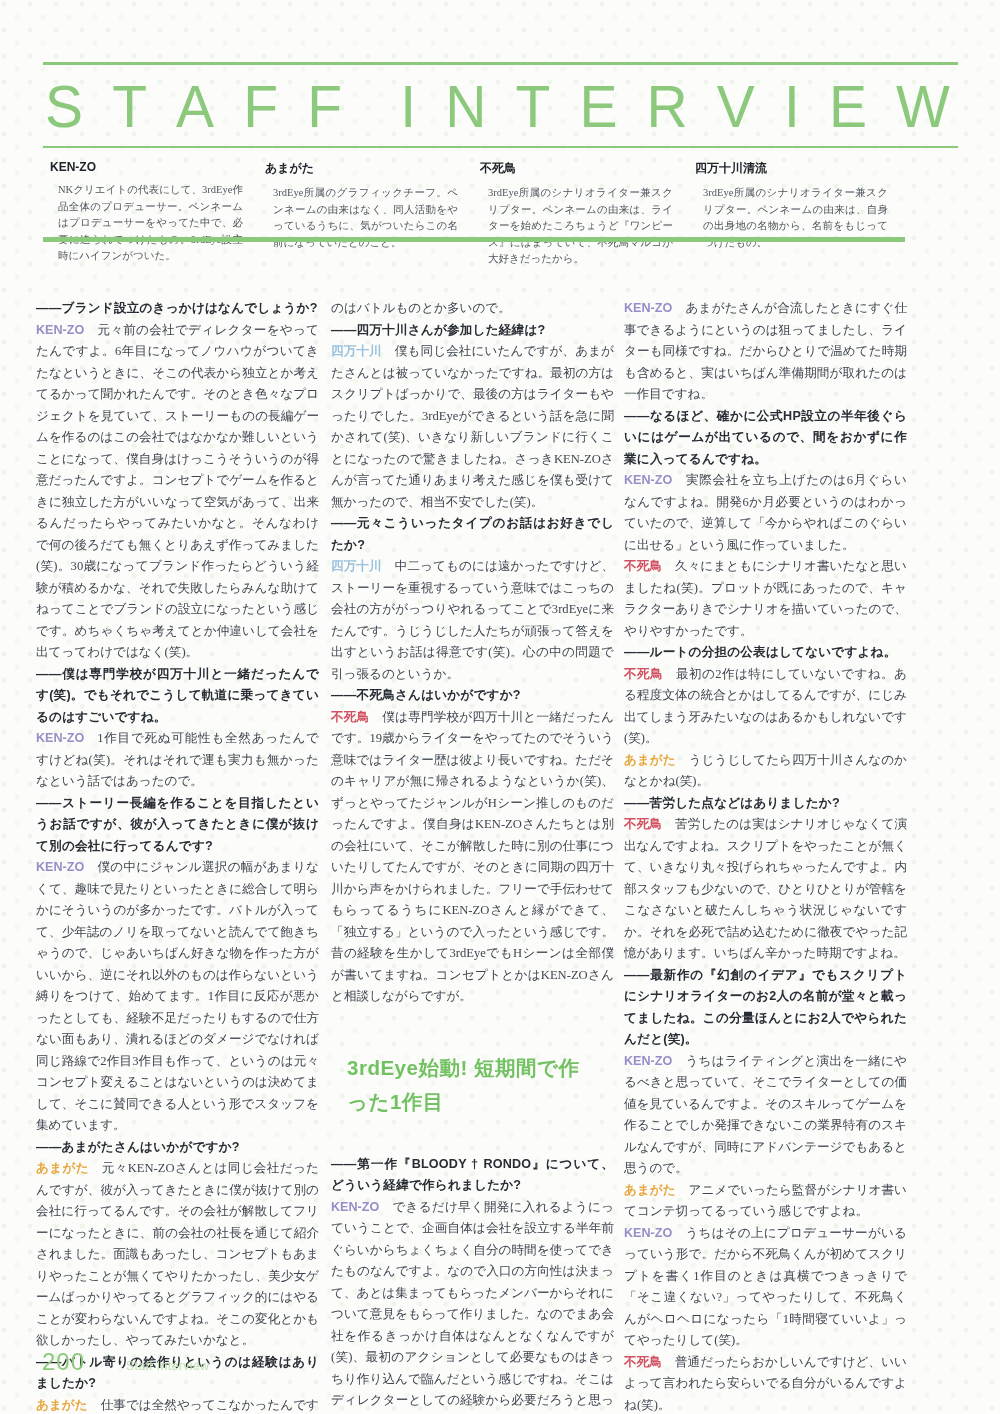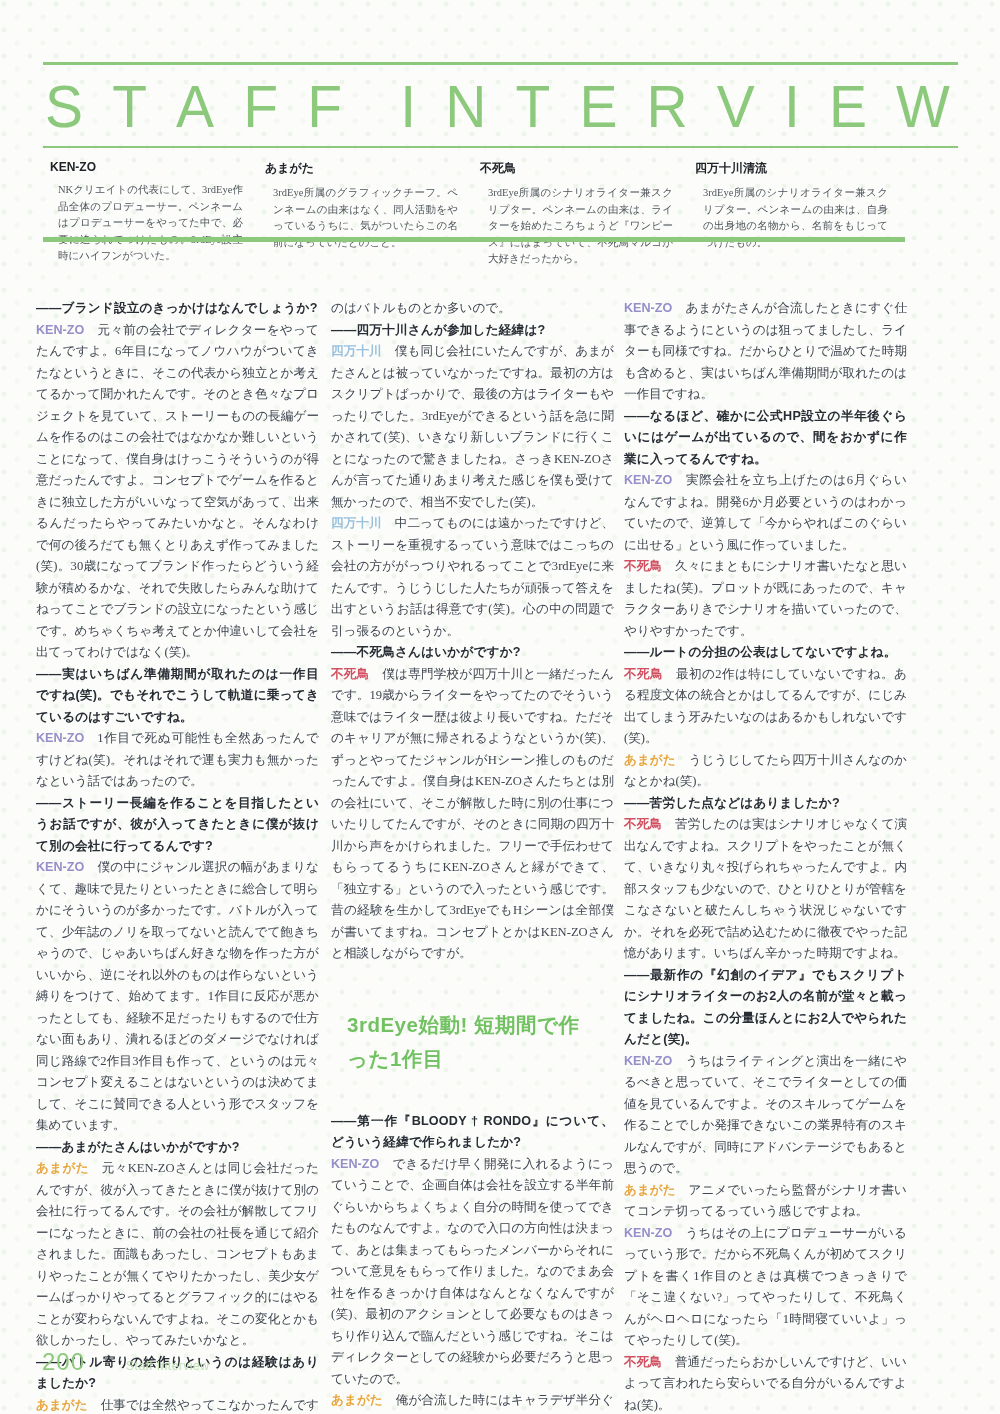--- a/index.html
+++ b/index.html
@@ -121,33 +121,34 @@
         <p class="bio-desc">3rdEye所属のシナリオライター兼スクリプター。ペンネームの由来は、自身の出身地の名物から、名前をもじってつけたもの。</p>
       </div>
     </section>
 
   <div class="rule rule-thick"></div>
 
   <main class="columns" id="columns">
     <div class="col col-1" id="col-0">
         <p class="q">――ブランド設立のきっかけはなんでしょうか?</p>
         <p class="a"><span class="speaker" style="color: rgb(150, 142, 201);">KEN-ZO</span><span>元々前の会社でディレクターをやってたんですよ。6年目になってノウハウがついてきたなというときに、そこの代表から独立とか考えてるかって聞かれたんです。そのとき色々なプロジェクトを見ていて、ストーリーものの長編ゲームを作るのはこの会社ではなかなか難しいということになって、僕自身はけっこうそういうのが得意だったんですよ。コンセプトでゲームを作るときに独立した方がいいなって空気があって、出来るんだったらやってみたいかなと。そんなわけで何の後ろだても無くとりあえず作ってみました(笑)。30歳になってブランド作ったらどういう経験が積めるかな、それで失敗したらみんな助けてねってことでブランドの設立になったという感じです。めちゃくちゃ考えてとか仲違いして会社を出てってわけではなく(笑)。</span></p>
-        <p class="q">――実はいちばん準備期間が取れたのは一作目ですね(笑)。でもそれでこうして軌道に乗ってきているのはすごいですね。</p>
+        <p class="q">――僕は専門学校が四万十川と一緒だったんです(笑)。でもそれでこうして軌道に乗ってきているのはすごいですね。</p>
         <p class="a"><span class="speaker" style="color: rgb(150, 142, 201);">KEN-ZO</span><span>1作目で死ぬ可能性も全然あったんですけどね(笑)。それはそれで運も実力も無かったなという話ではあったので。</span></p>
         <p class="q">――ストーリー長編を作ることを目指したというお話ですが、彼が入ってきたときに僕が抜けて別の会社に行ってるんです?</p>
         <p class="a"><span class="speaker" style="color: rgb(150, 142, 201);">KEN-ZO</span><span>僕の中にジャンル選択の幅があまりなくて、趣味で見たりといったときに総合して明らかにそういうのが多かったです。バトルが入ってて、少年誌のノリを取ってないと読んでて飽きちゃうので、じゃあいちばん好きな物を作った方がいいから、逆にそれ以外のものは作らないという縛りをつけて、始めてます。1作目に反応が悪かったとしても、経験不足だったりもするので仕方ない面もあり、潰れるほどのダメージでなければ同じ路線で2作目3作目も作って、というのは元々コンセプト変えることはないというのは決めてまして、そこに賛同できる人という形でスタッフを集めています。</span></p>
         <p class="q">――あまがたさんはいかがですか?</p>
         <p class="a"><span class="speaker" style="color: rgb(232, 166, 62);">あまがた</span><span>元々KEN-ZOさんとは同じ会社だったんですが、彼が入ってきたときに僕が抜けて別の会社に行ってるんです。その会社が解散してフリーになったときに、前の会社の社長を通じて紹介されました。面識もあったし、コンセプトもあまりやったことが無くてやりたかったし、美少女ゲームばっかりやってるとグラフィック的にはやることが変わらないんですよね。そこの変化とかも欲しかったし、やってみたいかなと。</span></p>
         <p class="q">――バトル寄りの絵作りというのは経験はありましたか?</p>
         <p class="a"><span class="speaker" style="color: rgb(232, 166, 62);">あまがた</span><span>仕事では全然やってこなかったんですよ。やる機会が少なかったんですが、ただ趣味として見てるも</span></p>
       </div>
     <div class="col col-2" id="col-1">
         <p class="plain">のはバトルものとか多いので。</p>
         <p class="q">――四万十川さんが参加した経緯は?</p>
         <p class="a"><span class="speaker" style="color: rgb(153, 192, 221);">四万十川</span><span>僕も同じ会社にいたんですが、あまがたさんとは被っていなかったですね。最初の方はスクリプトばっかりで、最後の方はライターもやったりでした。3rdEyeができるという話を急に聞かされて(笑)、いきなり新しいブランドに行くことになったので驚きましたね。さっきKEN-ZOさんが言ってた通りあまり考えた感じを僕も受けて無かったので、相当不安でした(笑)。</span></p>
+        <p class="q">――元々こういったタイプのお話はお好きでしたか?</p>
         <p class="a"><span class="speaker" style="color: rgb(153, 192, 221);">四万十川</span><span>中二ってものには遠かったですけど、ストーリーを重視するっていう意味ではこっちの会社の方ががっつりやれるってことで3rdEyeに来たんです。うじうじした人たちが頑張って答えを出すというお話は得意です(笑)。心の中の問題で引っ張るのというか。</span></p>
         <p class="q">――不死鳥さんはいかがですか?</p>
         <p class="a"><span class="speaker" style="color: rgb(210, 80, 97);">不死鳥</span><span>僕は専門学校が四万十川と一緒だったんです。19歳からライターをやってたのでそういう意味ではライター歴は彼より長いですね。ただそのキャリアが無に帰されるようなというか(笑)、ずっとやってたジャンルがHシーン推しのものだったんですよ。僕自身はKEN-ZOさんたちとは別の会社にいて、そこが解散した時に別の仕事についたりしてたんですが、そのときに同期の四万十川から声をかけられました。フリーで手伝わせてもらってるうちにKEN-ZOさんと縁ができて、「独立する」というので入ったという感じです。昔の経験を生かして3rdEyeでもHシーンは全部僕が書いてますね。コンセプトとかはKEN-ZOさんと相談しながらですが。</span></p>
         <h2 class="section-heading">3rdEye始動! 短期間で作った1作目</h2>
         <p class="q">――第一作『BLOODY † RONDO』について、どういう経緯で作られましたか?</p>
         <p class="a"><span class="speaker" style="color: rgb(150, 142, 201);">KEN-ZO</span><span>できるだけ早く開発に入れるようにっていうことで、企画自体は会社を設立する半年前ぐらいからちょくちょく自分の時間を使ってできたものなんですよ。なので入口の方向性は決まって、あとは集まってもらったメンバーからそれについて意見をもらって作りました。なのでまあ会社を作るきっかけ自体はなんとなくなんですが(笑)、最初のアクションとして必要なものはきっちり作り込んで臨んだという感じですね。そこはディレクターとしての経験から必要だろうと思っていたので。</span></p>
         <p class="a"><span class="speaker" style="color: rgb(232, 166, 62);">あまがた</span><span>俺が合流した時にはキャラデザ半分ぐらい終わってたよね。合流して「今日からよろしくお願いします」って言った次の日ぐらいにキャラ塗ってました(笑)。</span></p>
       </div>
     <div class="col col-3" id="col-2">
         <p class="a"><span class="speaker" style="color: rgb(150, 142, 201);">KEN-ZO</span><span>あまがたさんが合流したときにすぐ仕事できるようにというのは狙ってましたし、ライターも同様ですね。だからひとりで温めてた時期も含めると、実はいちばん準備期間が取れたのは一作目ですね。</span></p>

